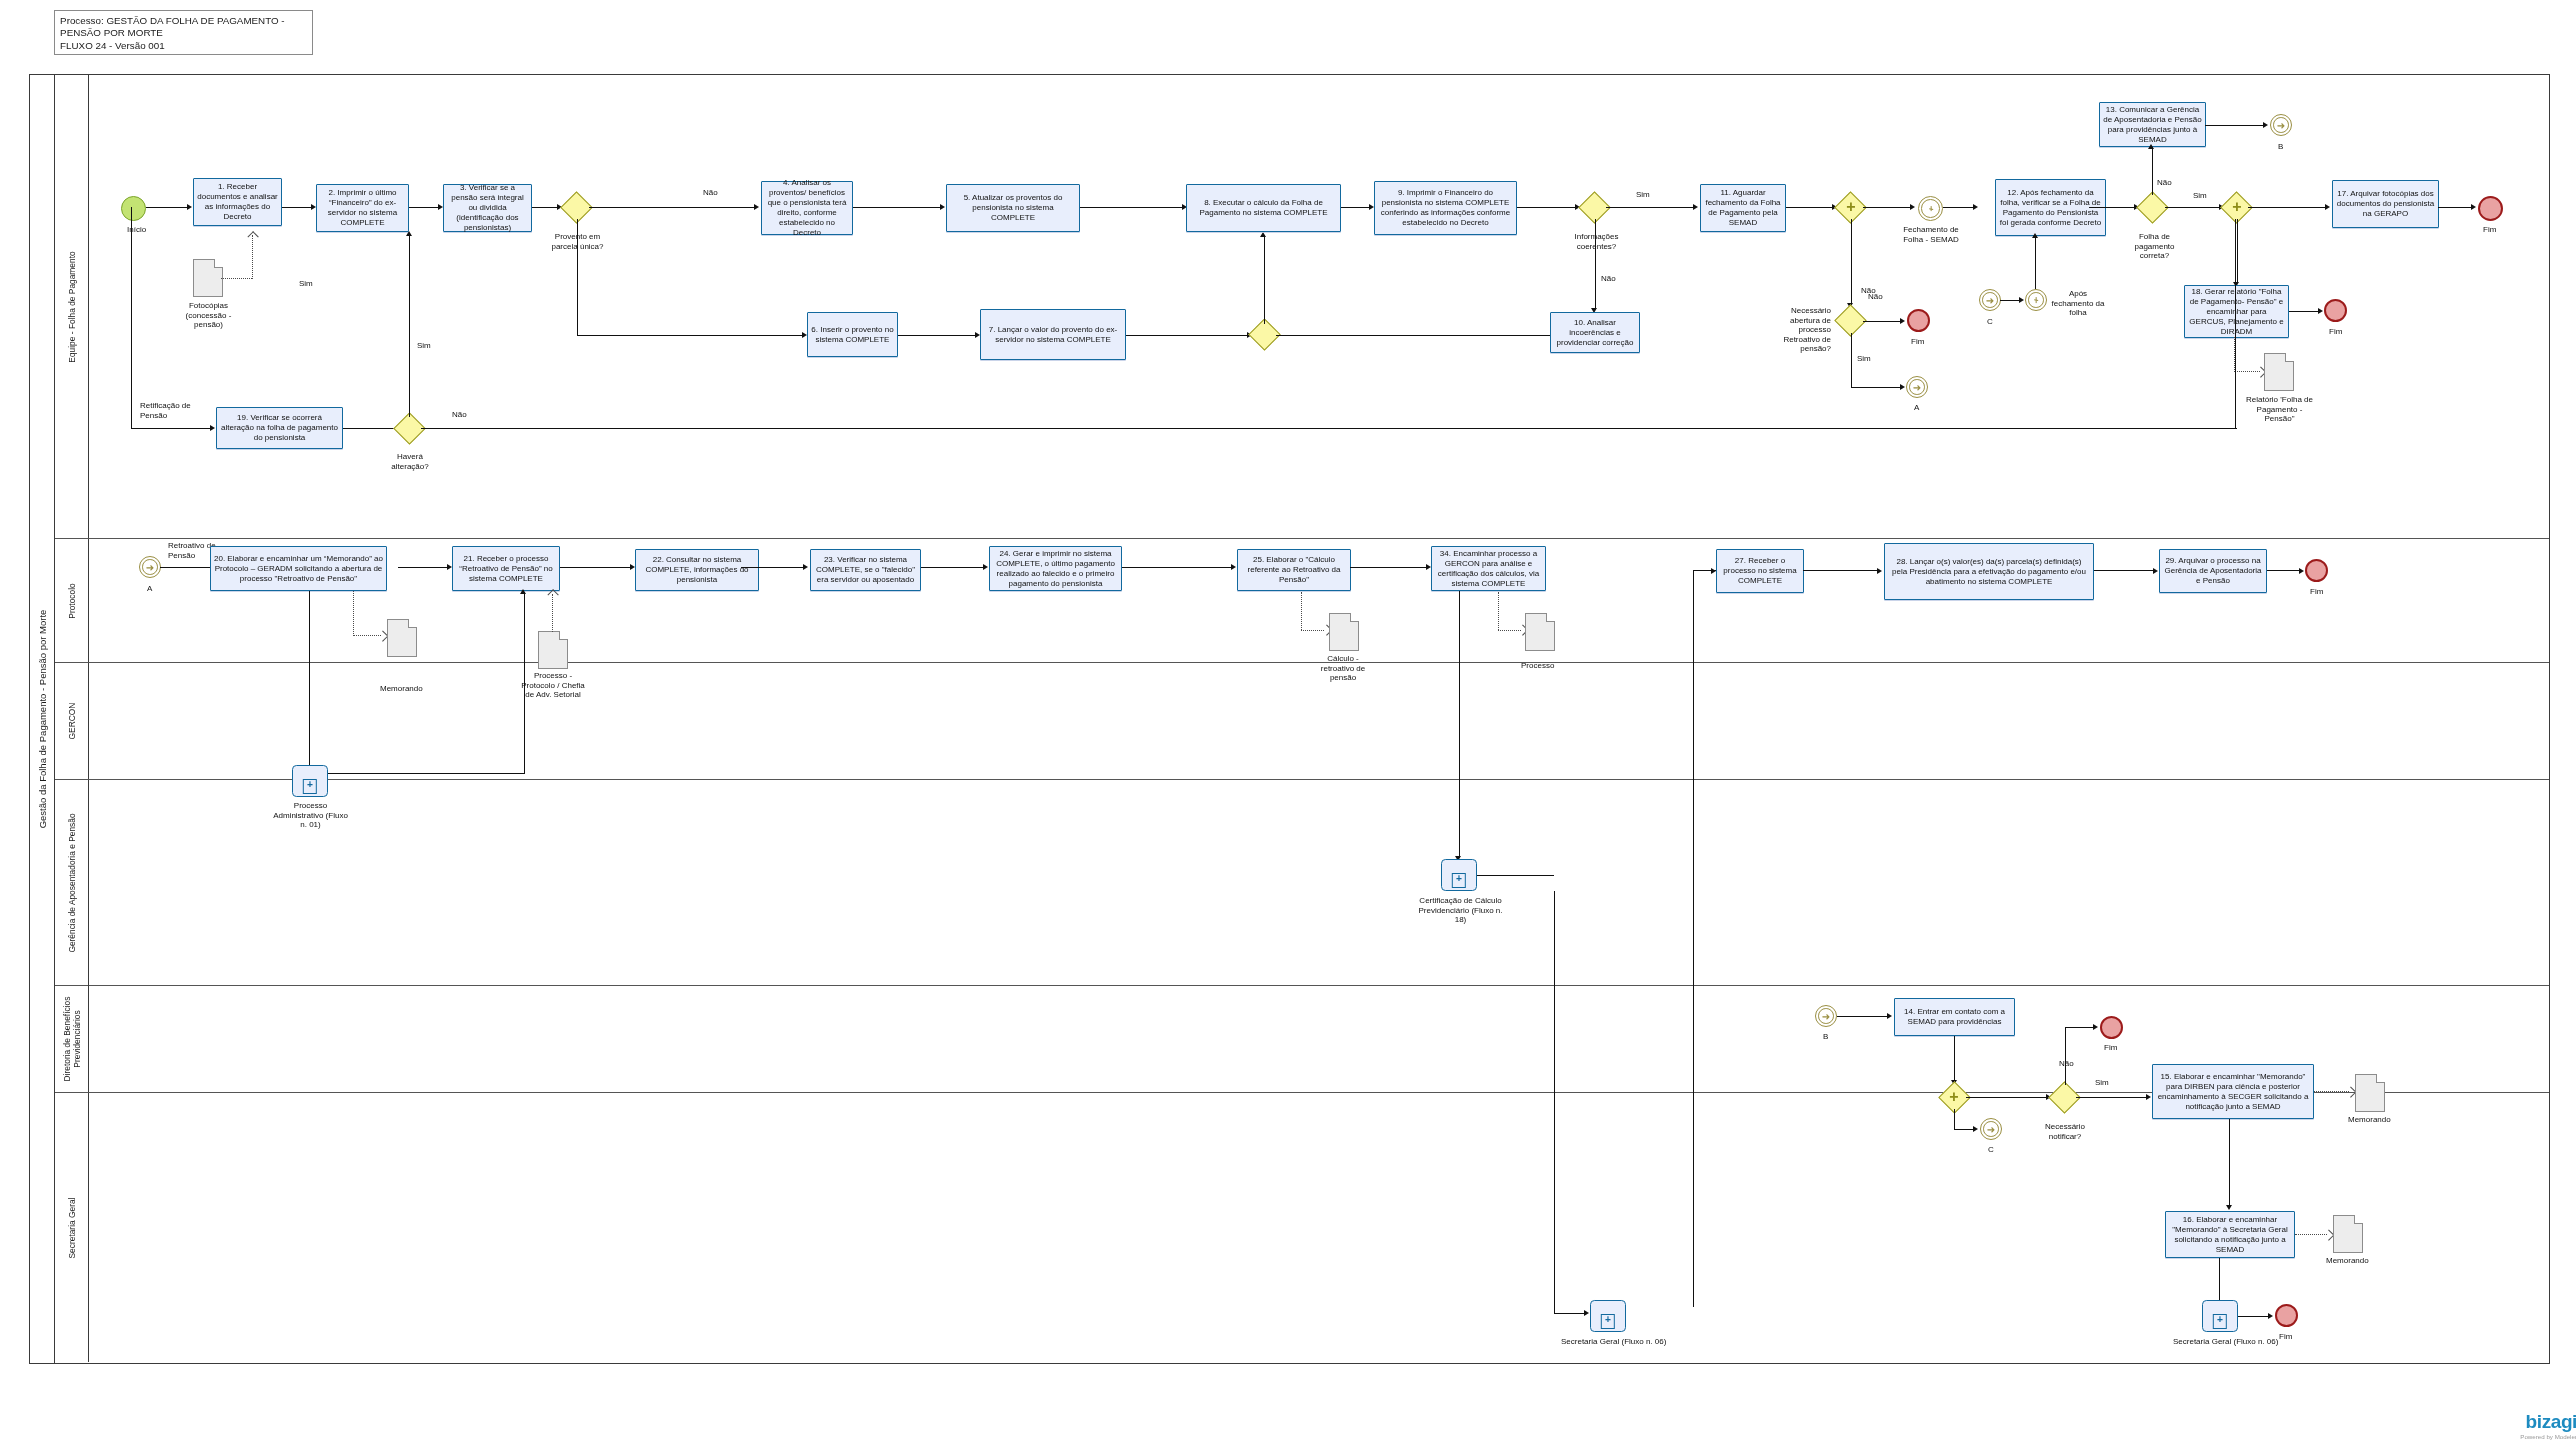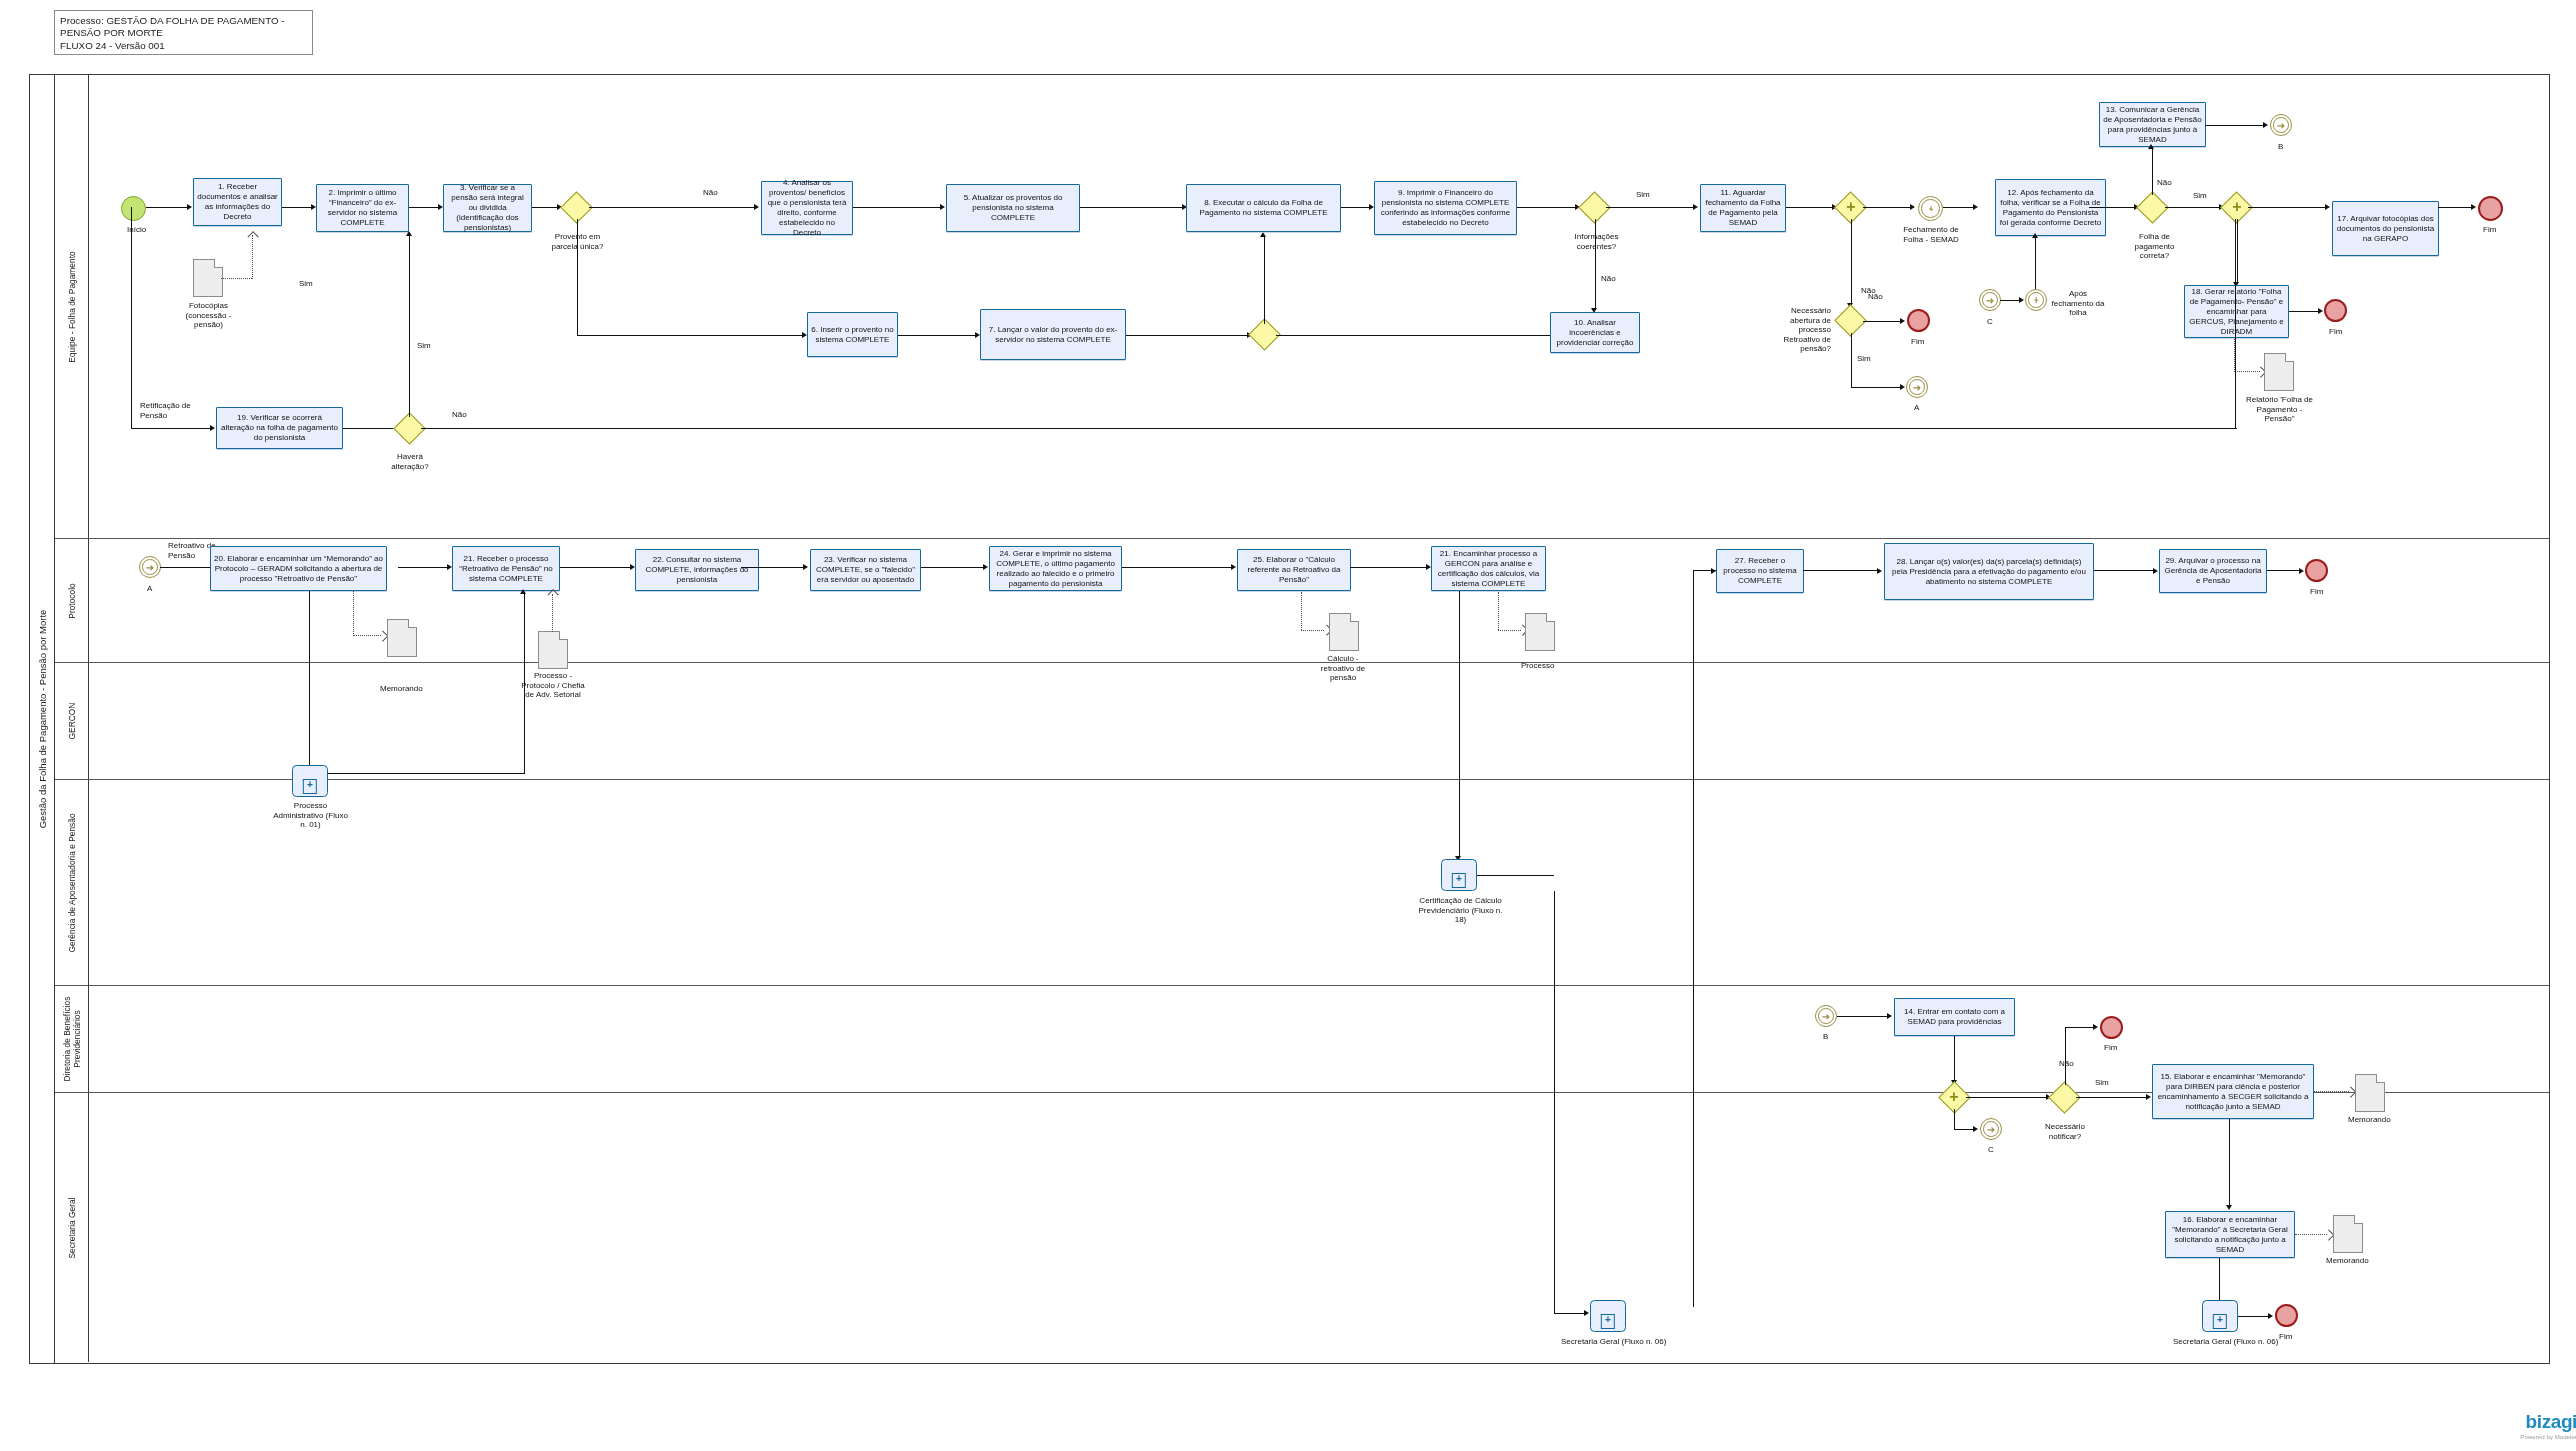--- a/index.html
+++ b/index.html
@@ -277,21 +277,21 @@
   <div class="h" style="left:2165px;top:207px;width:55px;"></div>
   <div class="arrow ar-r" style="left:2219px;top:204px;"></div>
 
   <div class="node gw plus" style="left:2225px;top:196px;width:23px;height:23px;"></div>
   <div class="gwplus-glyph" style="left:2237px;top:207px;">+</div>
   <div class="h" style="left:2248px;top:207px;width:77px;"></div>
   <div class="arrow ar-r" style="left:2325px;top:204px;"></div>
   <div class="v" style="left:2237px;top:219px;height:64px;"></div>
   <div class="arrow ar-d" style="left:2233px;top:282px;"></div>
 
-  <div class="node task" style="left:2332px;top:201px;width:107px;height:55px;">17. Arquivar fotocópias dos documentos do pensionista na GERAPO</div>
+  <div class="node task" style="left:2332px;top:180px;width:107px;height:48px;">17. Arquivar fotocópias dos documentos do pensionista na GERAPO</div>
   <div class="h" style="left:2438px;top:207px;width:34px;"></div>
   <div class="arrow ar-r" style="left:2471px;top:204px;"></div>
   <div class="node ev-end" style="left:2478px;top:196px;width:25px;height:25px;"></div>
   <div class="lbl" style="left:2483px;top:225px;">Fim</div>
 
   <div class="node task" style="left:2184px;top:285px;width:105px;height:53px;">18. Gerar relatório "Folha de Pagamento- Pensão" e encaminhar para GERCUS, Planejamento e DIRADM</div>
   <div class="h" style="left:2289px;top:311px;width:29px;"></div>
   <div class="arrow ar-r" style="left:2318px;top:308px;"></div>
   <div class="node ev-end" style="left:2324px;top:299px;width:23px;height:23px;"></div>
   <div class="lbl" style="left:2329px;top:327px;">Fim</div>
@@ -379,21 +379,21 @@
   <div class="arrow ar-r" style="left:1426px;top:564px;"></div>
 
   <div class="dv" style="left:1301px;top:592px;height:38px;"></div>
   <div class="dh" style="left:1301px;top:630px;width:23px;"></div>
   <div class="ar-open-r" style="left:1323px;top:626px;"></div>
   <div class="doc" style="left:1329px;top:613px;width:28px;height:36px;">
       <div class="fold"></div>
     </div>
   <div class="lbl wrap" style="left:1310px;top:654px;width:66px;">Cálculo - retroativo de pensão</div>
 
-  <div class="node task" style="left:1431px;top:546px;width:115px;height:45px;">21. Encaminhar processo a GERCON para análise e certificação dos cálculos, via sistema COMPLETE</div>
+  <div class="node task" style="left:1431px;top:546px;width:115px;height:45px;">34. Encaminhar processo a GERCON para análise e certificação dos cálculos, via sistema COMPLETE</div>
 
   <div class="dv" style="left:1498px;top:592px;height:38px;"></div>
   <div class="dh" style="left:1498px;top:630px;width:23px;"></div>
   <div class="ar-open-r" style="left:1519px;top:626px;"></div>
   <div class="doc" style="left:1525px;top:613px;width:28px;height:36px;">
       <div class="fold"></div>
     </div>
   <div class="lbl" style="left:1521px;top:661px;">Processo</div>
 
   <div class="v" style="left:1459px;top:591px;height:267px;"></div>

